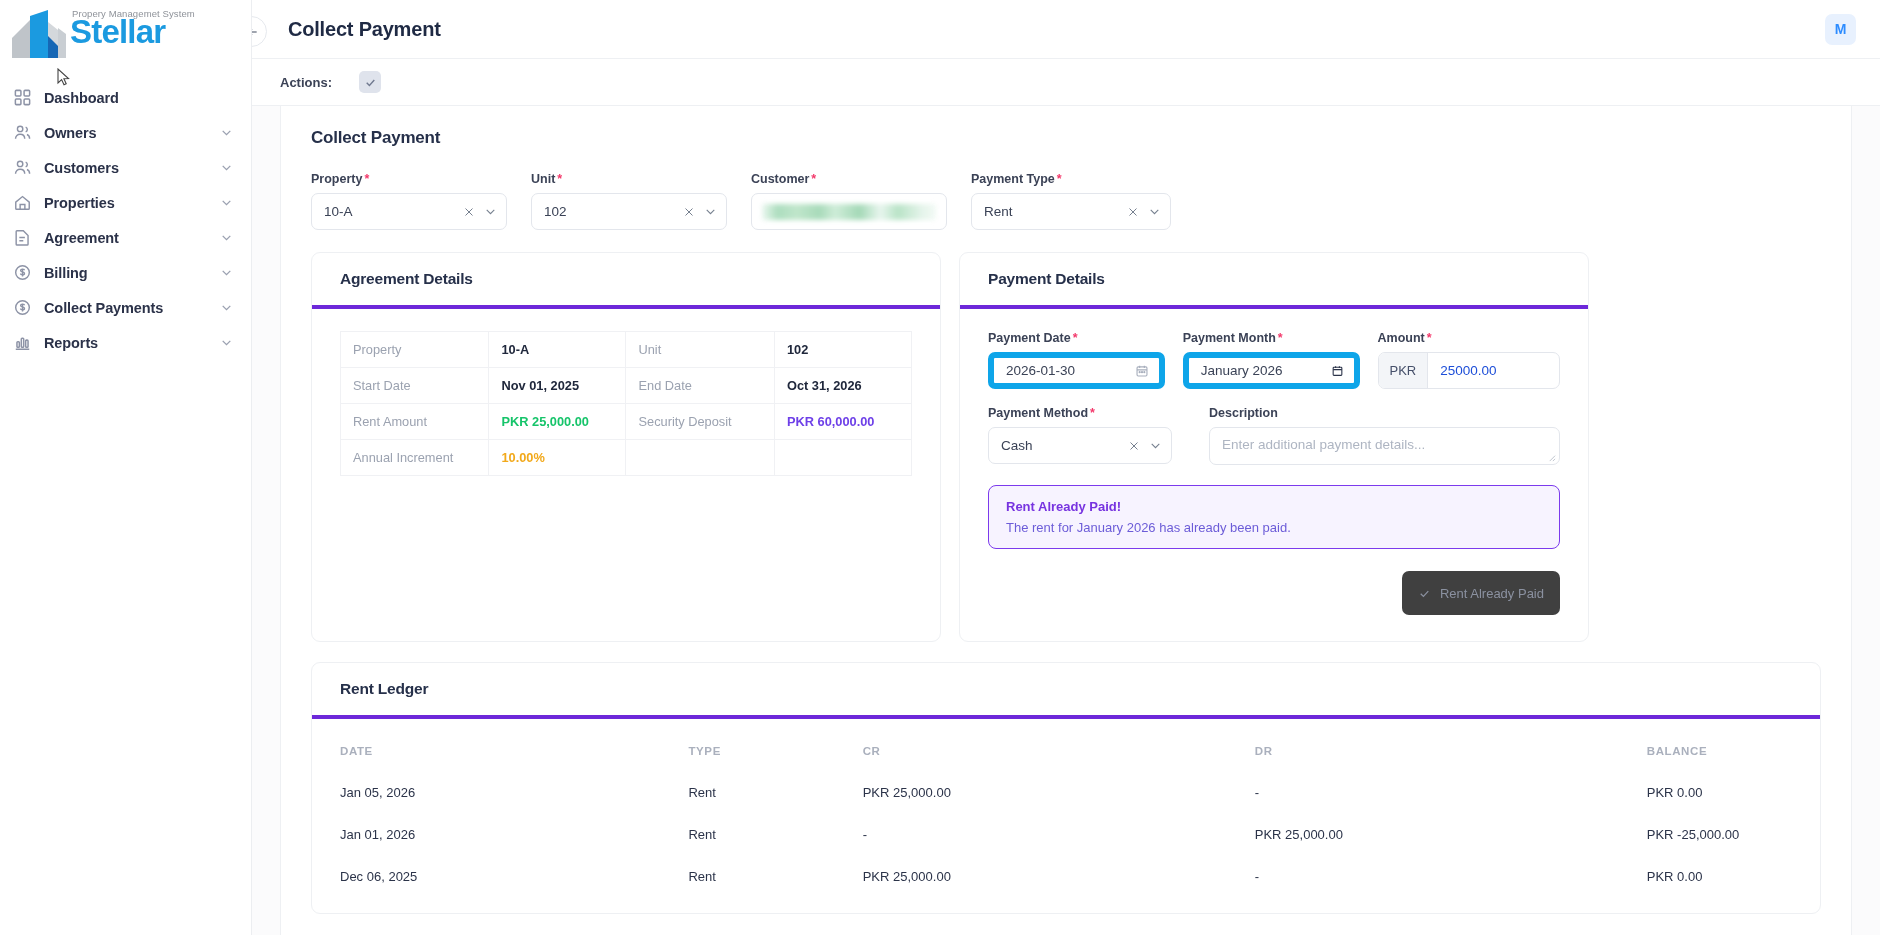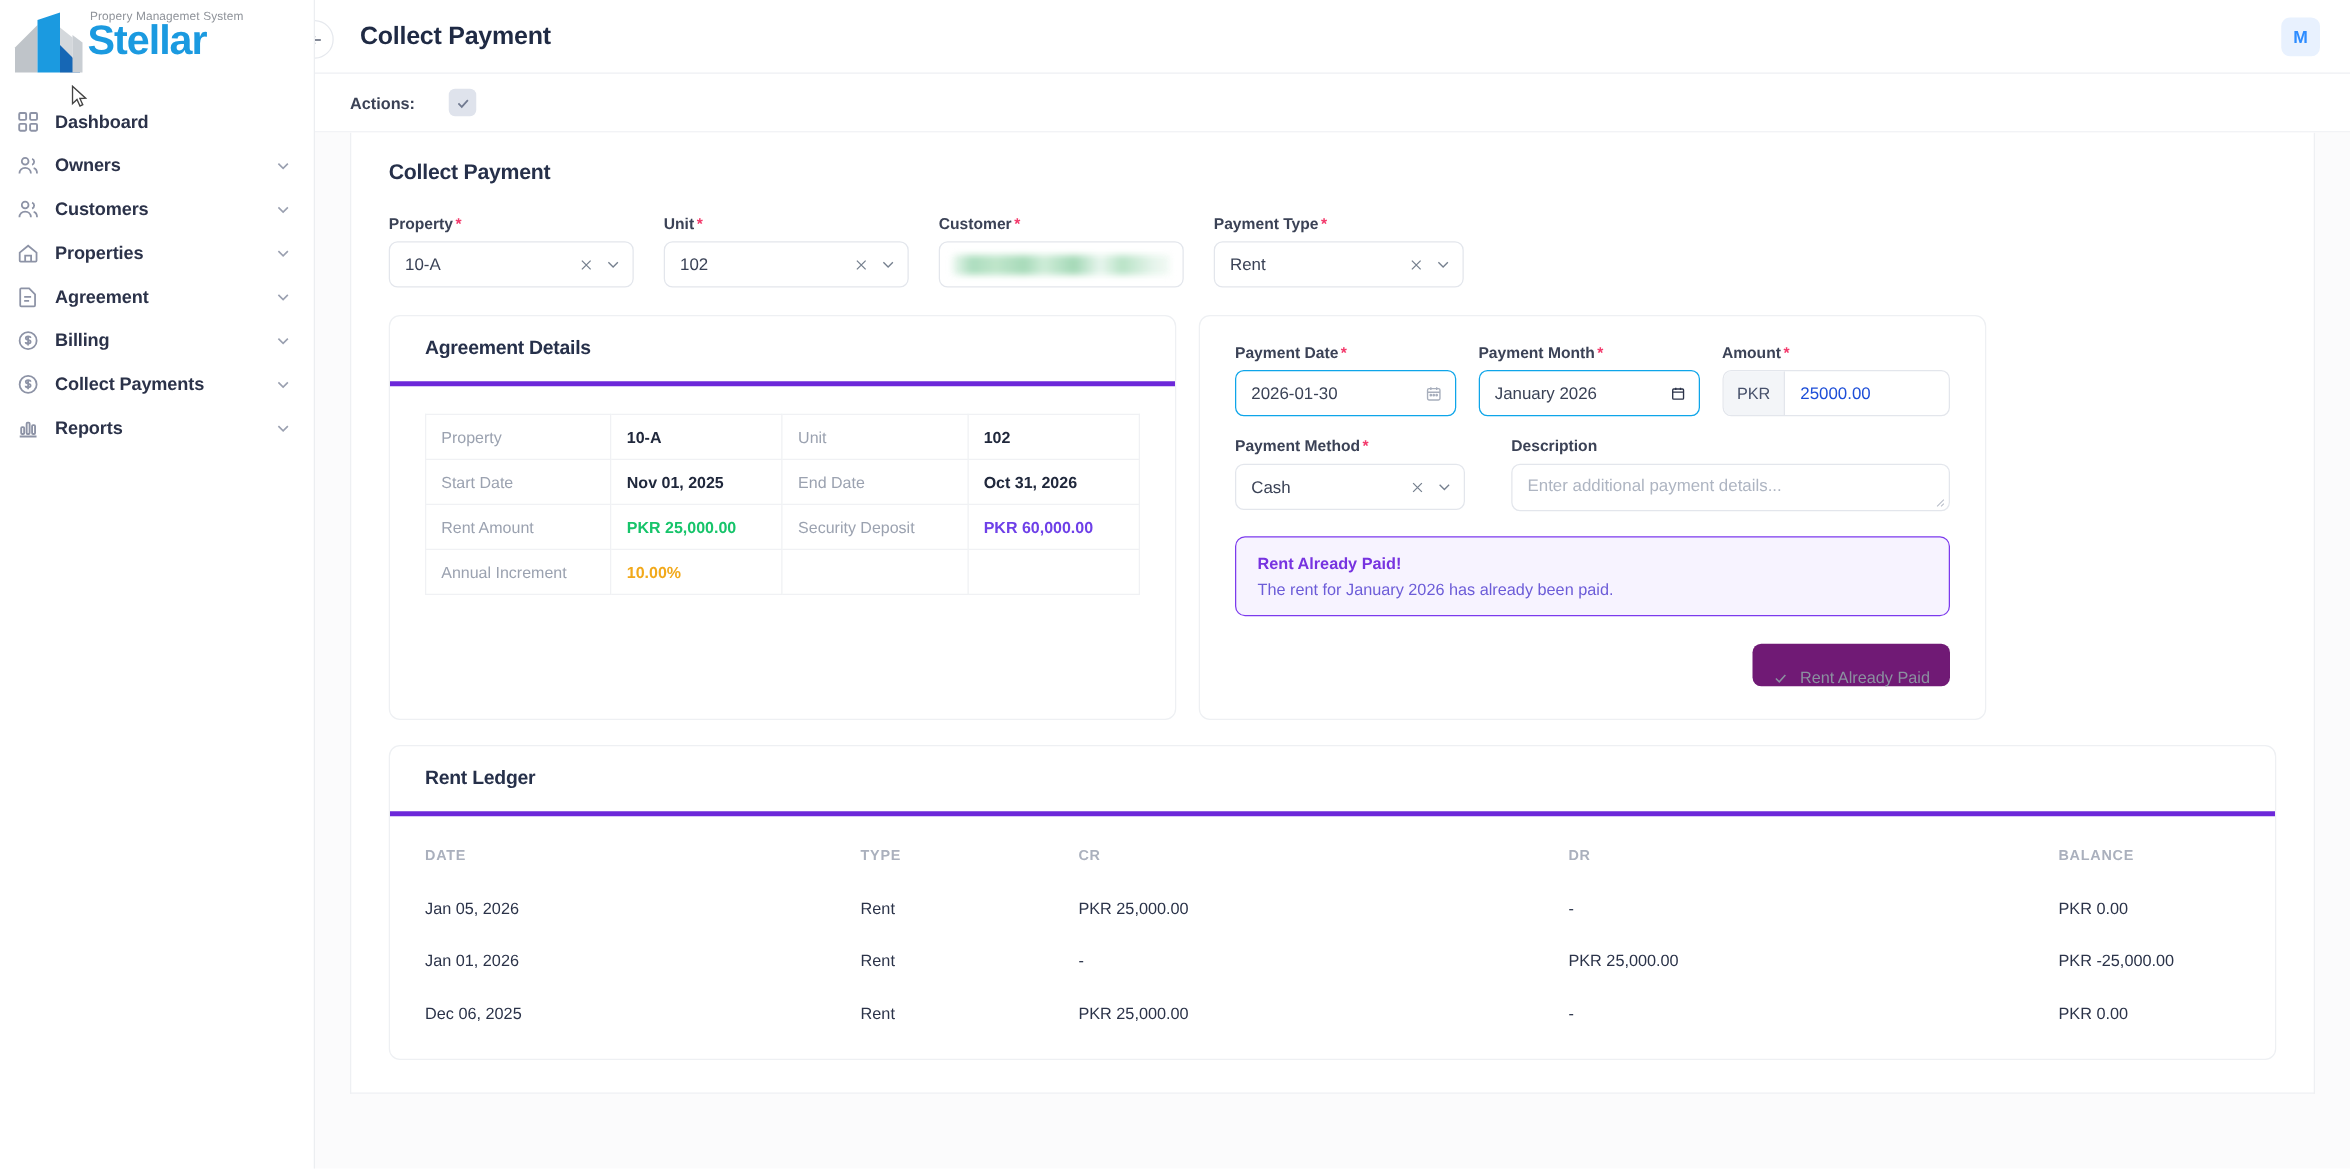--- a/index.html
+++ b/index.html
@@ -157,21 +157,21 @@
   .agr-k { color: #9ba2b0; width: 26%; }
   .agr-v { color: #20283c; font-weight: 700; width: 24%; }
   .v-green { color: #16c46a; } .v-purple { color: #6e40e8; } .v-amber { color: #f2a91b; }
 
   
   .pd-row { display: flex; gap: 18px; }
   .pd-row + .pd-row { margin-top: 17px; }
   .pd-date { width: 184px; } .pd-month { width: 184px; } .pd-amt { width: 190px; }
   .pd-method { width: 184px; } .pd-desc { flex: 1; margin-left: 19px; }
   .inp {
-    height: 37px; border: 1px solid #0ea5e9; border-radius: 7px;
+    height: 37px; border: 6px solid #0ea5e9; border-radius: 7px;
     background: #fff; display: flex; align-items: center;
     padding: 0 10px 0 12px; font-size: 13.5px; color: #3a4256;
   }
   .inp .val { flex: 1; }
   .ico-cal { color: #a7aebc; display: flex; align-items: center; }
   .amt-group { display: flex; height: 37px; border: 1px solid #e3e6ec; border-radius: 7px; overflow: hidden; }
   .amt-prefix {
     background: #f3f5f8; border-right: 1px solid #e3e6ec;
     display: flex; align-items: center; padding: 0 11px;
     font-size: 13px; color: #46506a; font-weight: 400;
@@ -189,22 +189,22 @@
 
   .alert {
     margin-top: 20px; border: 1px solid #7c3aed; border-radius: 8px;
     background: #f7f3ff; padding: 13px 17px;
   }
   .alert-title { font-size: 13px; font-weight: 700; color: #7733e0; margin-bottom: 6px; }
   .alert-text { font-size: 13px; color: #6c5cd8; }
 
   .btn-row { display: flex; justify-content: flex-end; margin-top: 22px; }
   .btn-disabled {
-    height: 34px; border-radius: 7px; background: #701a75;
-    display: flex; align-items: flex-end; gap: 9px; padding: 0 16px;
+    height: 44px; border-radius: 7px; background: #404040;
+    display: flex; align-items: center; gap: 9px; padding: 0 16px;
     font-size: 13px; color: #8b91a0; cursor: not-allowed; border: none;
     font-family: inherit;
   }
 
   
   .ledger { margin-top: 20px; border: 1px solid #eef0f3; border-radius: 9px; background: #fff; }
   .ledger-body { padding: 26px 28px 10px 28px; }
   .led-table { width: 100%; border-collapse: collapse; }
   .led-table th {
     text-align: left; font-size: 11.5px; font-weight: 700;
@@ -485,20 +485,23 @@
                       <td class="agr-v v-amber">10.00%</td>
                       <td class="agr-k"></td>
                       <td class="agr-v"></td>
                     </tr>
                   </tbody>
                 </table>
               </div>
             </div>
 
             <div class="card card-right">
+              <div class="card-head">
+                <div class="section-title">Payment Details</div>
+              </div>
               <div class="card-body">
 
                 <div class="pd-row">
                   <div class="field pd-date">
                     <div class="label">
                       <span>Payment Date</span><span class="req">*</span>
                     </div>
                     <div class="inp">
                       <span class="val">2026-01-30</span>
                       <span class="ico-cal">

